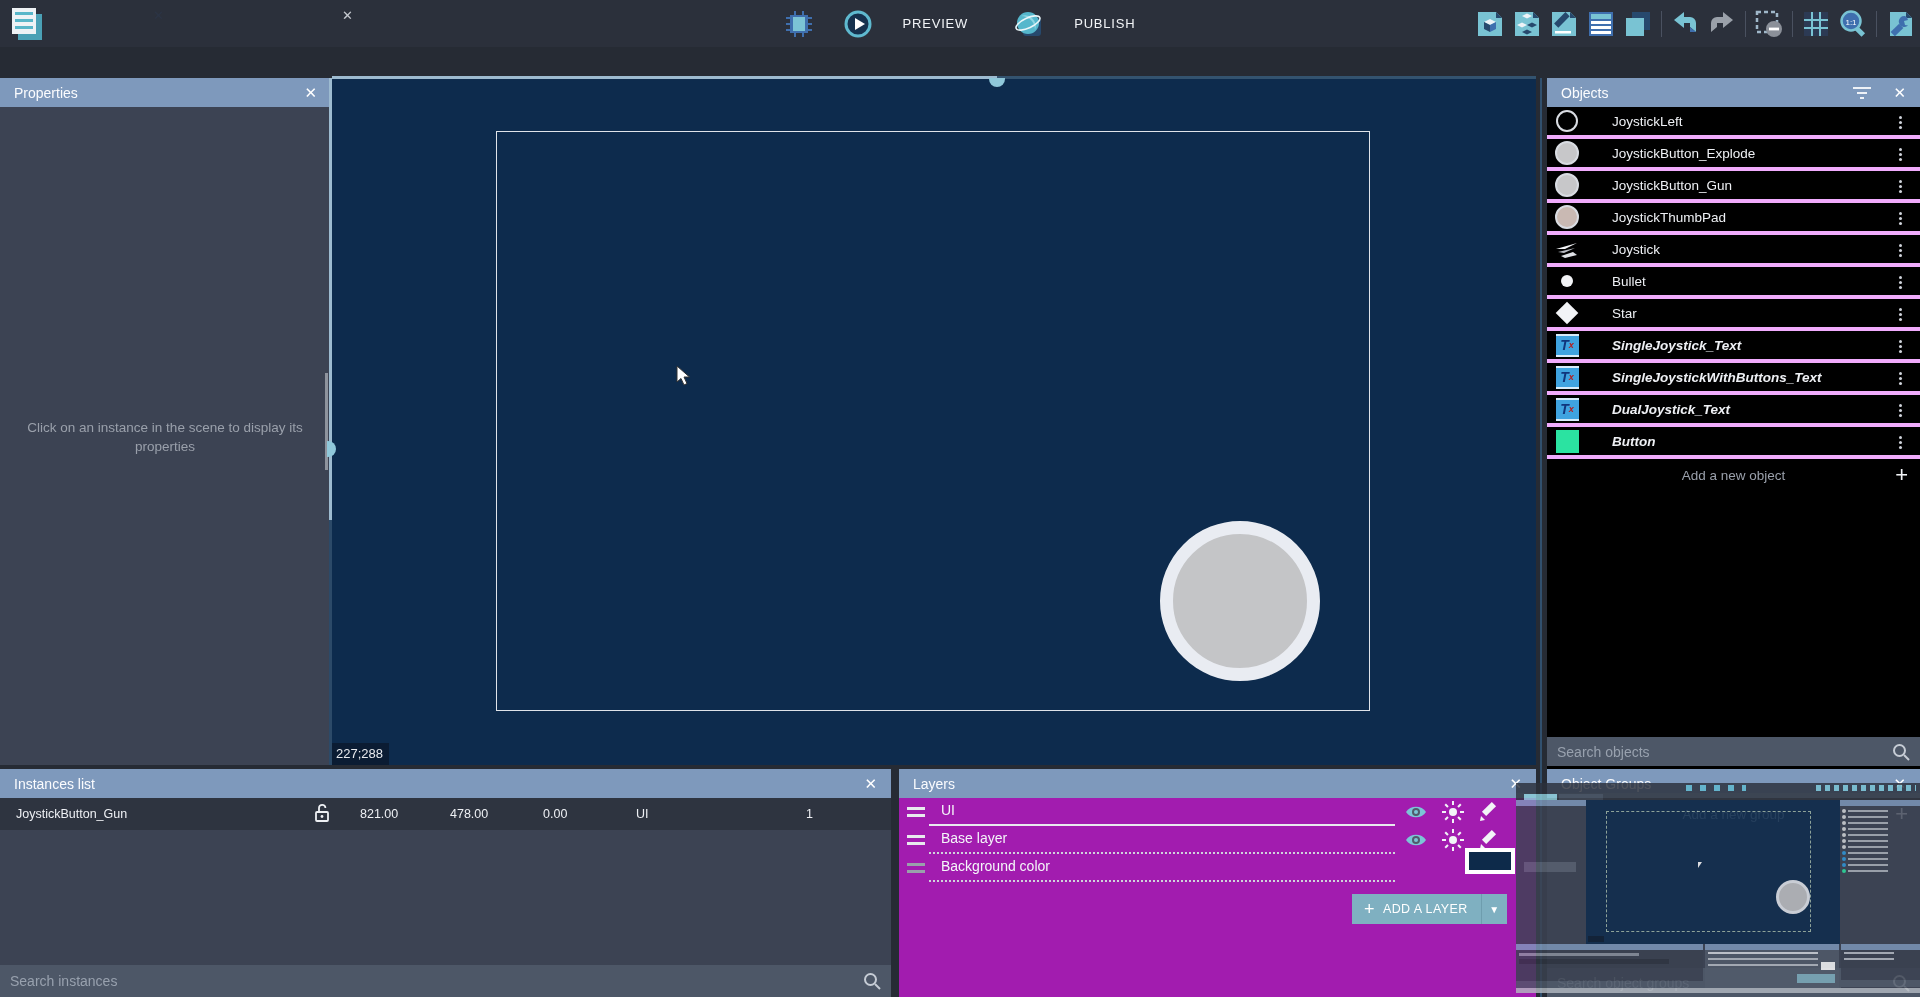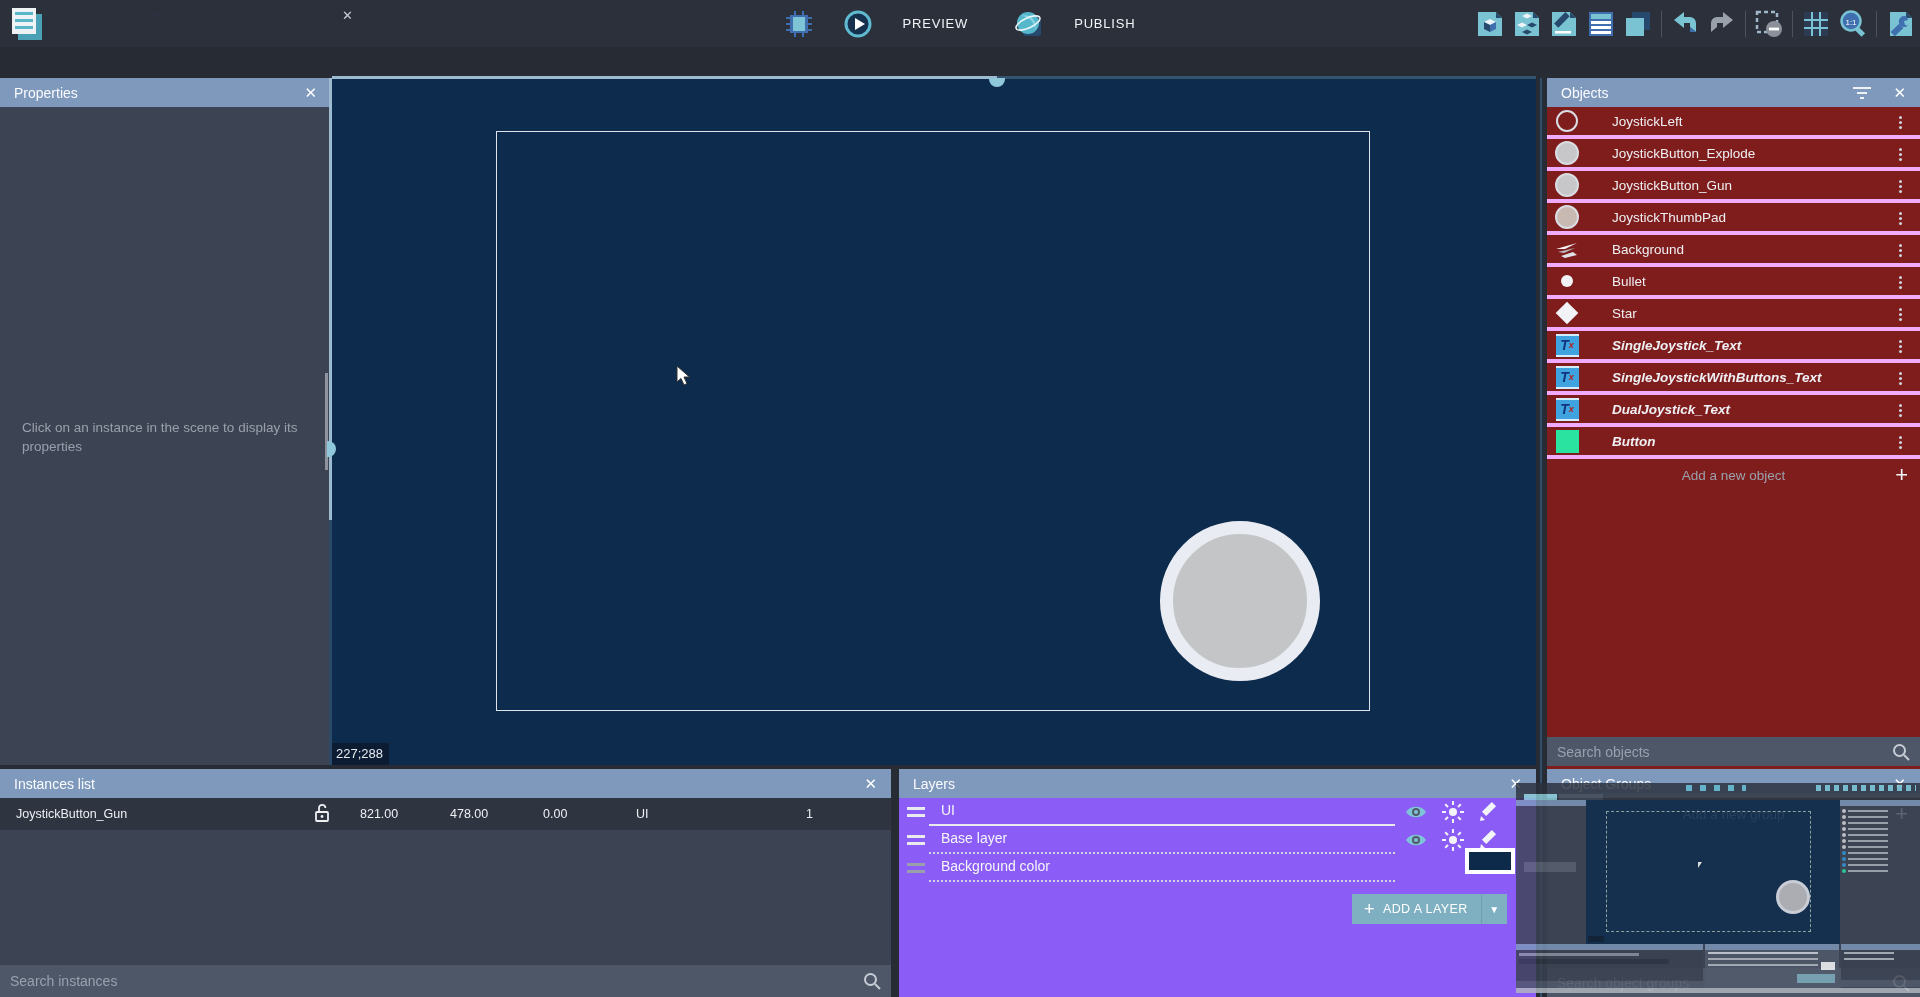--- a/index.html
+++ b/index.html
@@ -33,39 +33,39 @@
     display:flex; align-items:center; padding:0 14px; }
   .panel-h .grow { flex:1; }
   .panel-h .hx { font-size:15px; color:#fff; }
   .searchbar { position:absolute; background:#4d5767; display:flex; align-items:center; padding:0 10px; }
   .searchbar input { flex:1; background:transparent; border:none; outline:none;
     color:#e8eaee; font-size:14px; font-family:"Liberation Sans",sans-serif; }
   .searchbar input::placeholder { color:#98a1ae; }
 
   
   #props { left:0; top:78px; width:331px; height:687px; background:#3c4353; }
-  #props-hint { left:22px; top:418px; width:286px; text-align:left; color:#9aa0ab; font-size:13.5px; line-height:19px; }
+  #props-hint { left:22px; top:418px; width:286px; text-align:center; color:#9aa0ab; font-size:13.5px; line-height:19px; }
 
   
   #canvas { left:332px; top:78px; width:1204px; height:687px; background:#0d2b4d; }
   #scene-rect { left:164px; top:53px; width:874px; height:580px; border:1px solid #dfe4ea; }
   #gun-circle { left:828px; top:443px; width:160px; height:160px; border-radius:50%;
     border:13px solid #e9ecf2; background:#c4c5c7; }
   #coords { left:0px; bottom:0px; background:#0b1c33; color:#e8eaee; font-size:13px; padding:3px 6px 4px 4px; }
   #div-top-l { left:332px; top:76px; width:665px; height:3px; background:#9dbbd0; }
   #div-top-r { left:997px; top:76px; width:539px; height:3px; background:#33536f; }
   #handle-top { left:989px; top:78px; width:16px; height:9px; background:#8fc8da; border-radius:0 0 9px 9px; }
   #div-left-a { left:329px; top:78px; width:3px; height:442px; background:#9dbbd0; }
   #div-left-b { left:329px; top:520px; width:3px; height:245px; background:#2c4a68; }
   #props-scroll { left:325px; top:373px; width:3px; height:97px; background:#8e939d; }
   #handle-left { left:327px; top:441px; width:9px; height:16px; background:#8fc8da; border-radius:0 16px 16px 0; }
   #div-right-col { left:1540px; top:78px; width:2px; height:919px; background:#31506e; }
 
   
-  #objects { left:1547px; top:78px; width:373px; height:782px; background:#7f1d1d; }
+  #objects { left:1547px; top:78px; width:373px; height:782px; background:#000000; }
   .obj-row { position:relative; height:32px; display:flex; align-items:center; border-bottom:4px solid #f0abfc; }
   .obj-icon { width:24px; height:24px; margin-left:8px; display:flex; align-items:center; justify-content:center; }
   .obj-label { margin-left:33px; color:#eef0f4; font-size:13.5px; }
   .obj-row.global .obj-label { font-style:italic; font-weight:700; }
   .vdots { position:absolute; right:18px; top:9px; width:3px; height:3px; border-radius:50%;
     background:#cfd3da; box-shadow:0 5px 0 #cfd3da, 0 10px 0 #cfd3da; }
   .ic-ring { width:22px; height:22px; border:2.5px solid #d9dce2; border-radius:50%; }
   .ic-circle-gray { width:24px; height:24px; border-radius:50%; background:#c7c7c9; border:2px solid #d9dce2; }
   .ic-circle-dotted { width:24px; height:24px; border-radius:50%; background:#c9b9b3; border:2px solid #d9dce2;
     background-image:radial-gradient(#efe4df 22%, transparent 23%); background-size:4px 4px; }
@@ -91,21 +91,21 @@
   #instances { left:0; top:769px; width:891px; height:228px; background:#3c4353; }
   .inst-colheader { position:relative; height:26px; color:#f0f2f5; font-size:12.5px; }
   .inst-colheader span, .inst-row span { position:absolute; top:6px; }
   .inst-row { position:relative; height:32px; background:#2e3440; color:#eef0f4; font-size:12.5px; }
   .inst-row span { top:9px; }
   .c-name{left:16px;} .c-lock{left:314px; top:5px !important;} .c-x{left:360px;} .c-y{left:450px;}
   .c-angle{left:543px;} .c-layer{left:636px;} .c-z{left:806px;}
   #search-instances { left:0px; top:965px; width:891px; height:32px;gap:9px; }
 
   
-  #layers { left:899px; top:769px; width:637px; height:228px; background:#8b5cf6; }
+  #layers { left:899px; top:769px; width:637px; height:228px; background:#a21caf; }
   .layer-row { position:relative; height:28px; }
   .layer-row .drag { position:absolute; left:8px; top:9px; width:18px; height:10px;
     border-top:3px solid #e8eaee; border-bottom:3px solid #e8eaee; }
   .layer-row.dim .drag { border-color:#99a0ab; }
   .layer-row .lname { position:absolute; left:42px; top:4px; color:#f4f6f9; font-size:14px; }
   .layer-row .uline { position:absolute; left:30px; top:26px; width:466px; border-bottom:2px solid #e8eaee; }
   .layer-row .uline.dotted { border-bottom:2px dotted #cfd4db; }
   .layer-icons { position:absolute; top:2px; left:505px; display:flex; gap:13px; align-items:center; }
   .swatch { position:absolute; left:566px; top:-6px; width:50px; height:26px; background:#fff; padding:4px; }
   .swatch i { display:block; width:100%; height:100%; background:#0d2a4a; }
@@ -349,21 +349,21 @@
   </div>
 
   <div class="obj-row">
     <span class="obj-icon">
             <svg width="24" height="20" viewBox="0 0 24 20">
               <polygon points="1,10 22,4 10,10" fill="#f2f3f6"></polygon>
               <polygon points="3,13 20,9 9,14" fill="#b9bcc4"></polygon>
               <polygon points="6,17 18,13 22,16 10,19" fill="#dfe1e6"></polygon>
             </svg>
           </span>
-    <span class="obj-label">Background</span>
+    <span class="obj-label">Joystick</span>
     <span class="vdots"></span>
   </div>
 
   <div class="obj-row">
     <span class="obj-icon">
             <i class="ic-dot"></i>
           </span>
     <span class="obj-label">Bullet</span>
     <span class="vdots"></span>
   </div>

